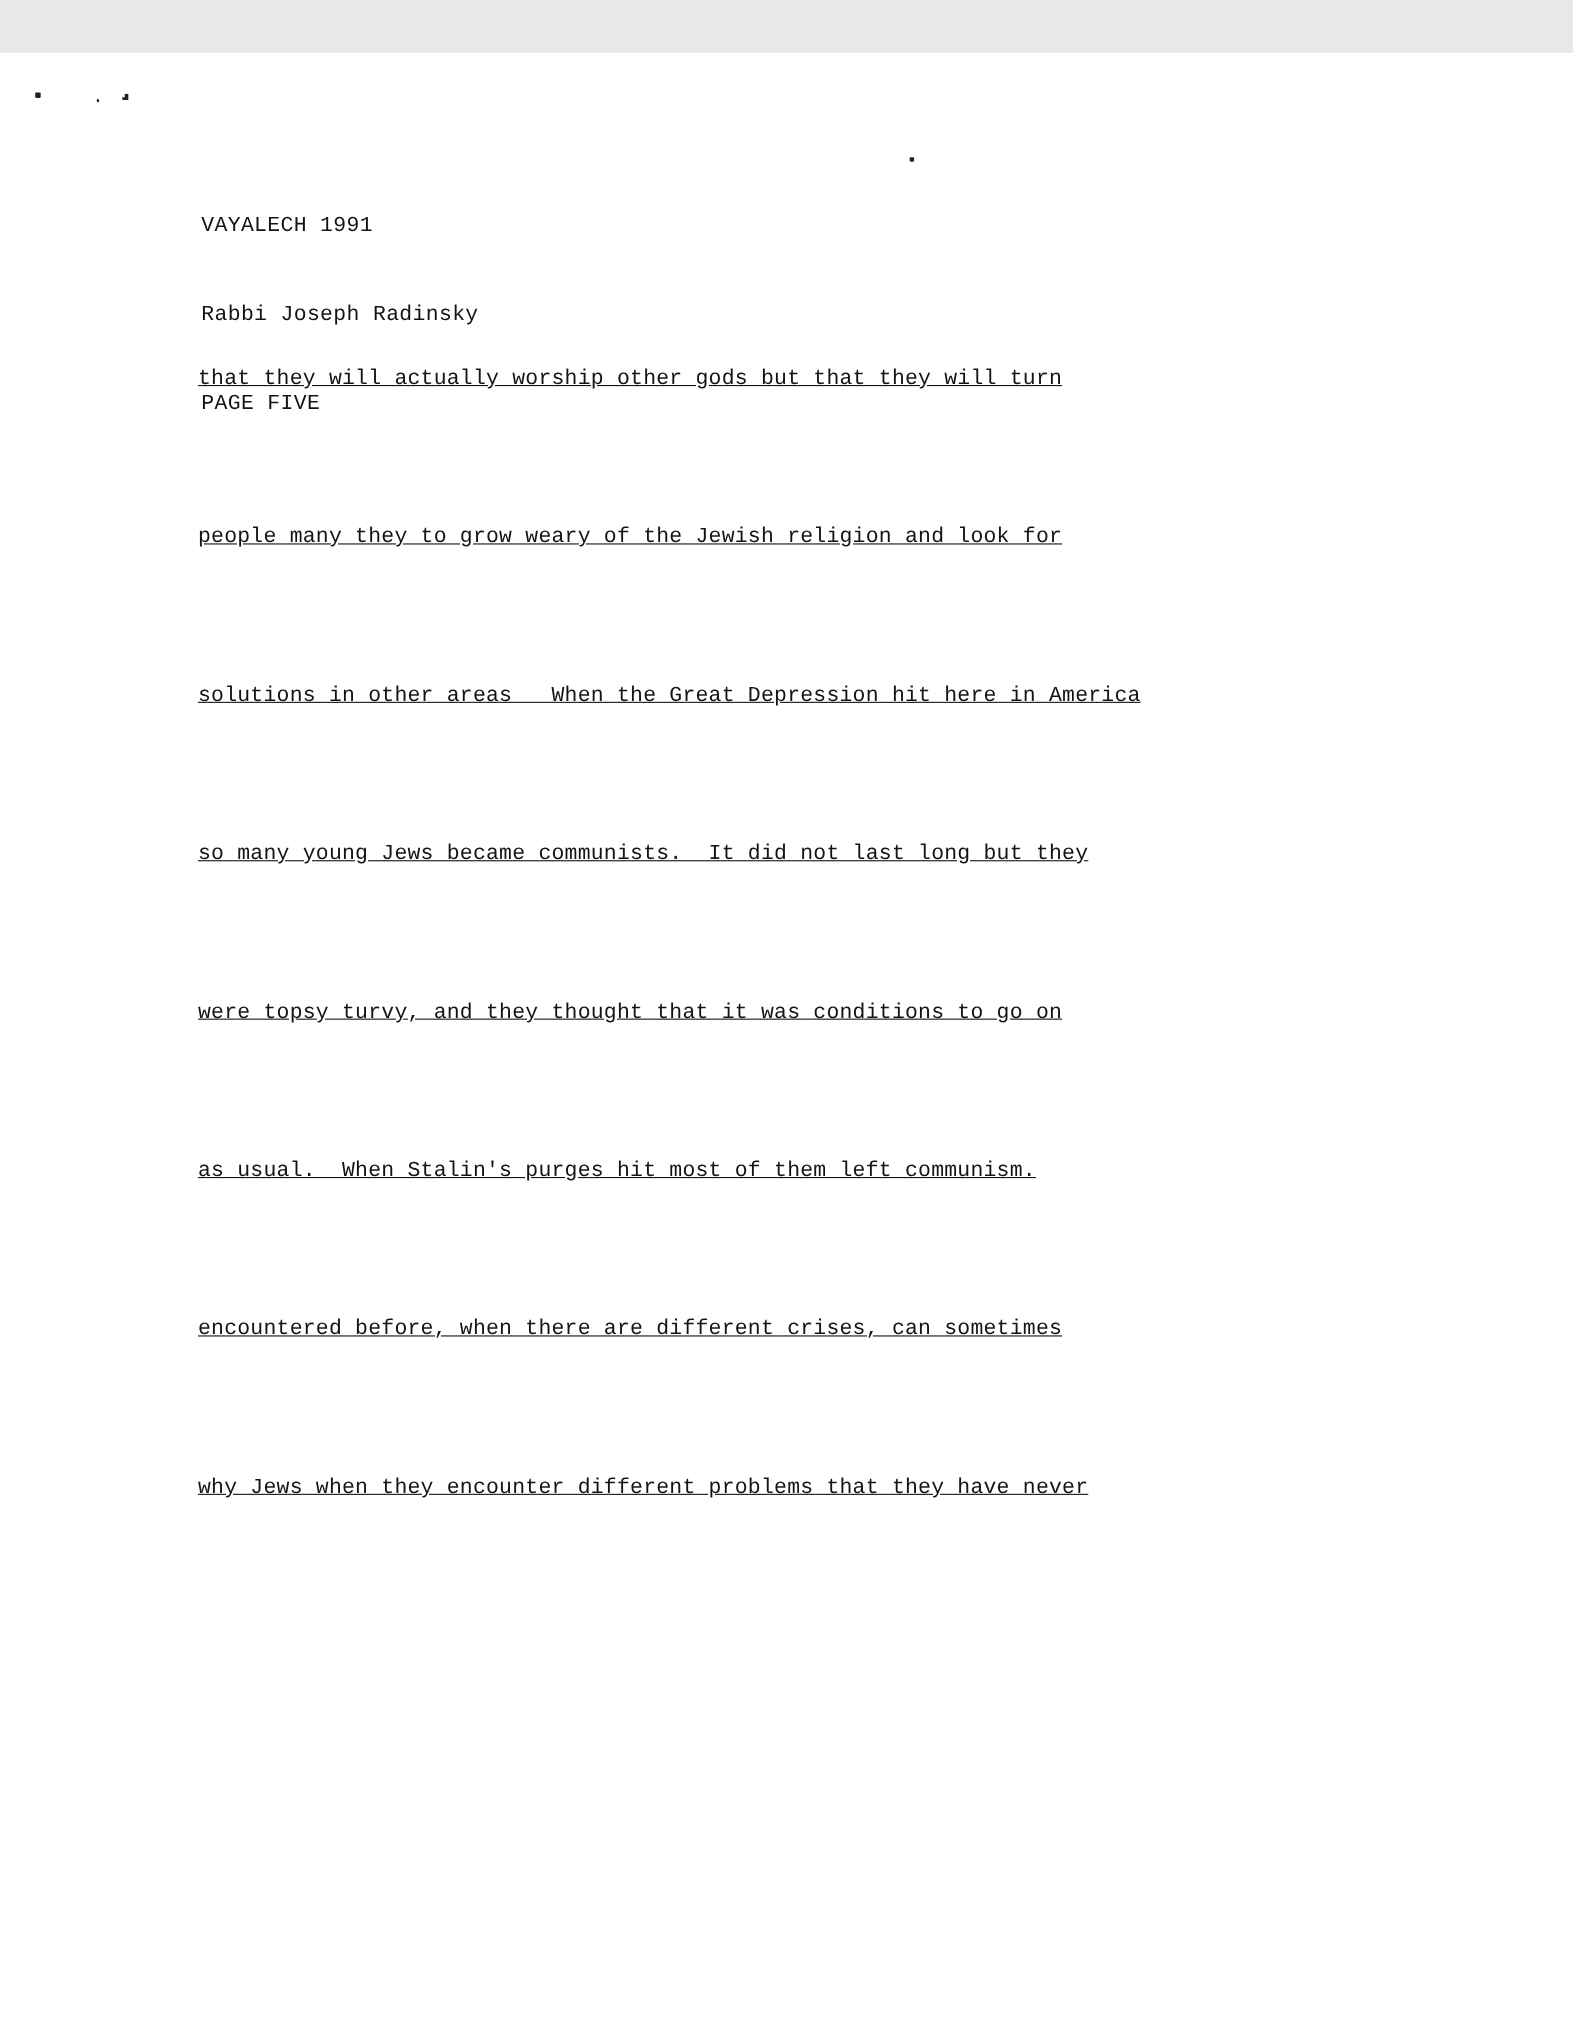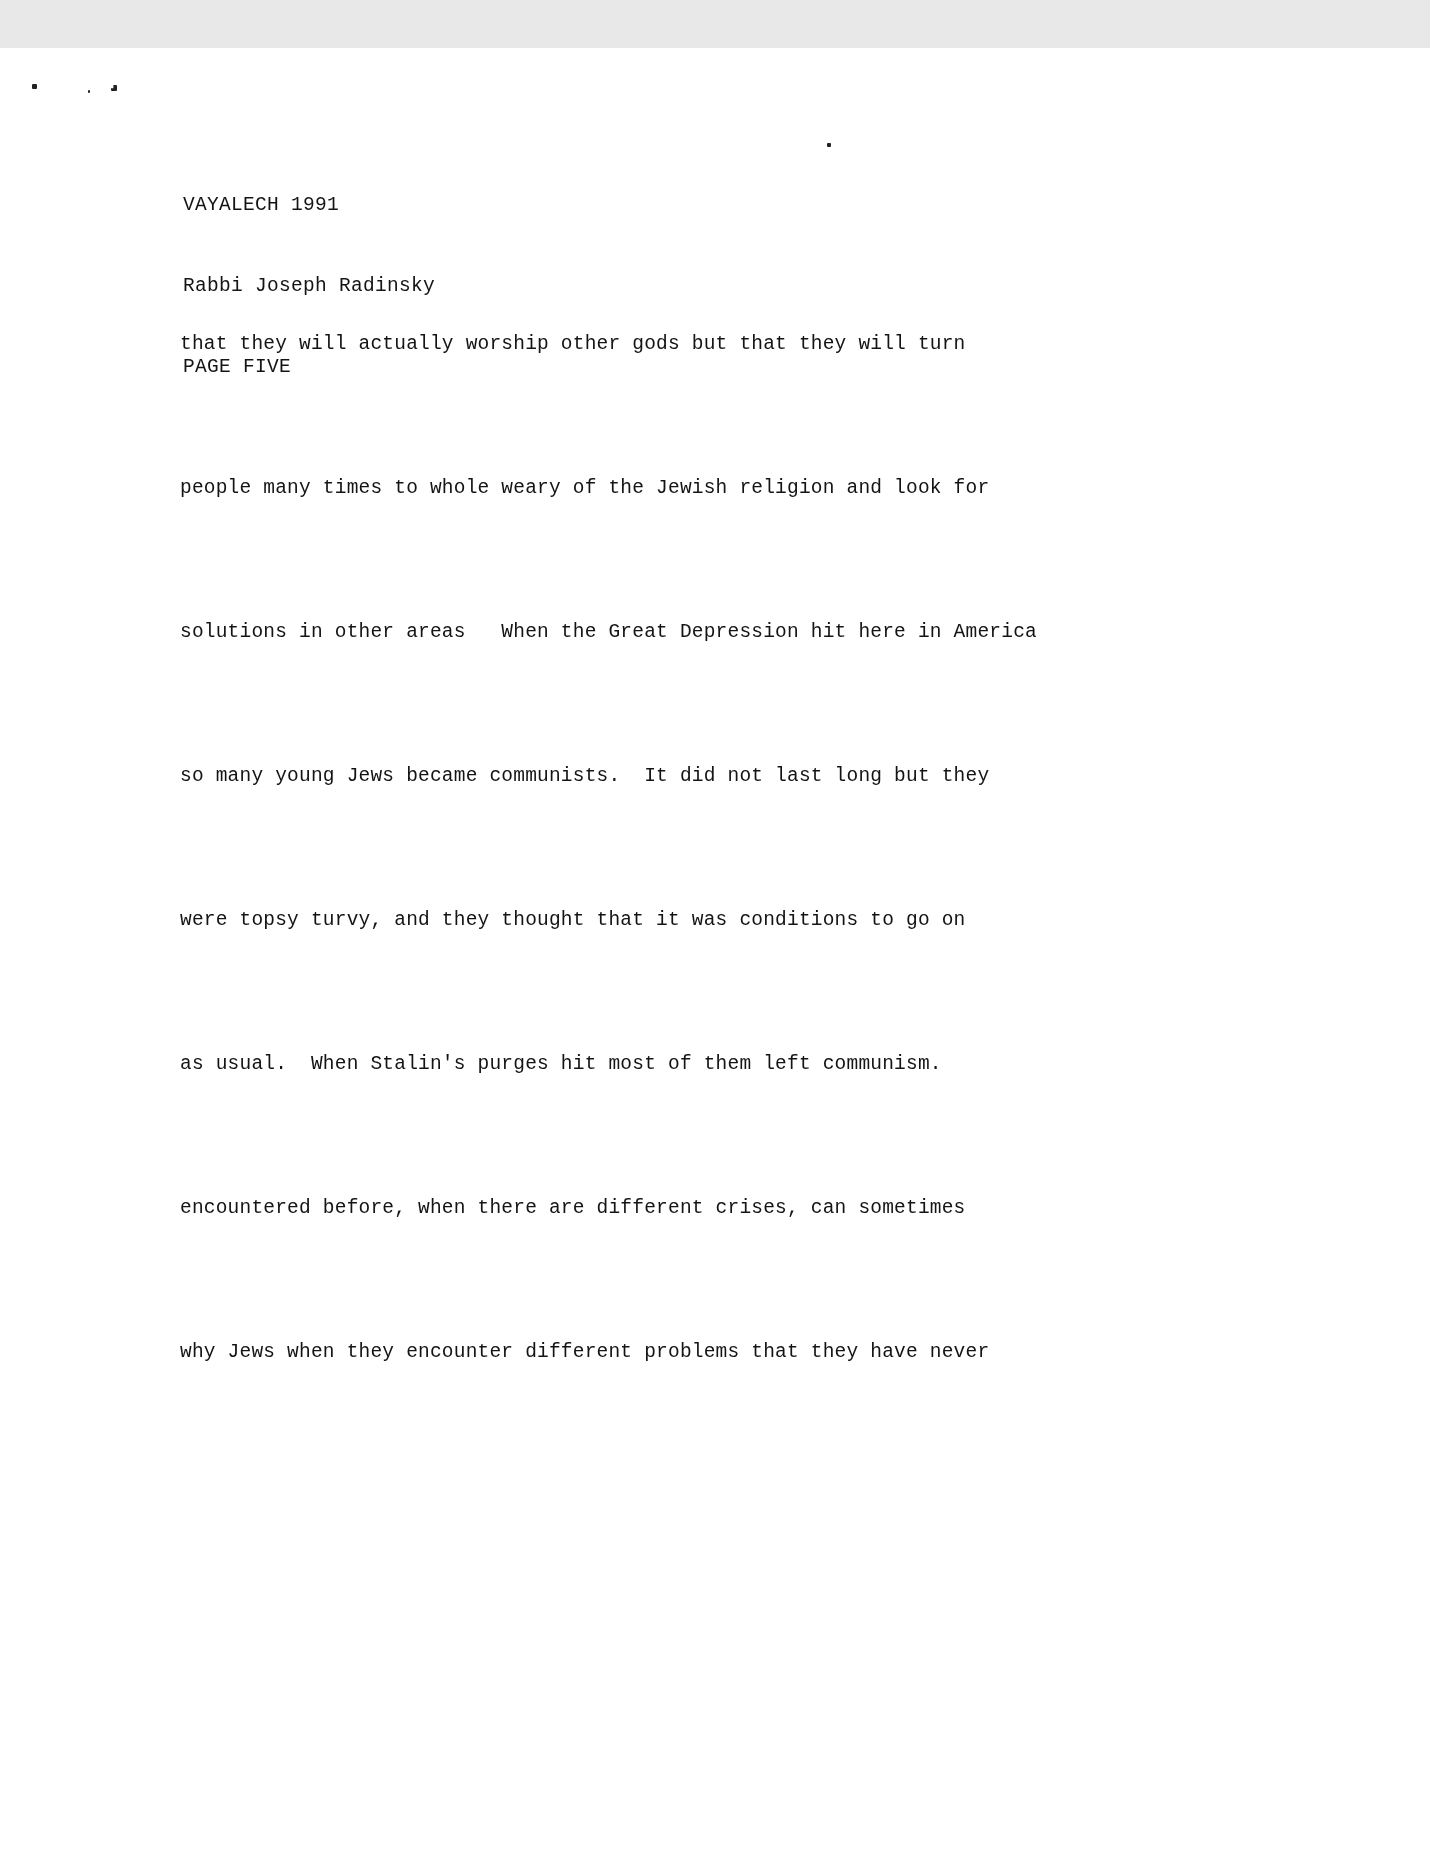--- a/index.html
+++ b/index.html
@@ -34,20 +34,21 @@
     position: absolute;
     left: 180px;
     top: 176px;
     font-size: 19.5px;
     line-height: 48px;
     white-space: pre;
     letter-spacing: 0.2px;
   }
   .text-line {
     height: 48px;
+    text-decoration: underline;
   }
   .speck {
     position: absolute;
     background: #222;
     border-radius: 1px;
   }
   .speck-1 { left: 32px;  top: 36px; width: 5px; height: 5px; }
   .speck-2 { left: 88px;  top: 42px; width: 2px; height: 3px; }
   .speck-3 { left: 111px; top: 37px; width: 6px; height: 6px; clip-path: polygon(40% 0, 100% 0, 100% 100%, 0 100%, 0 55%, 40% 55%); }
   .speck-4 { left: 827px; top: 95px; width: 4px; height: 4px; }
@@ -63,21 +64,21 @@
   <span class="speck speck-4"></span>
 
   <div class="doc-header">
     <div class="hline">VAYALECH 1991</div>
     <div class="hline">Rabbi Joseph Radinsky</div>
     <div class="hline">PAGE FIVE</div>
   </div>
 
   <div class="doc-body">
     <div class="text-line">that they will actually worship other gods but that they will turn</div>
-    <div class="text-line">people many times to whole weary of the Jewish religion and look for</div>
+    <div class="text-line">people many they to grow weary of the Jewish religion and look for</div>
     <div class="text-line">solutions in other areas   When the Great Depression hit here in America</div>
     <div class="text-line">so many young Jews became communists.  It did not last long but they</div>
     <div class="text-line">were topsy turvy, and they thought that it was conditions to go on</div>
     <div class="text-line">as usual.  When Stalin's purges hit most of them left communism.</div>
     <div class="text-line">encountered before, when there are different crises, can sometimes</div>
     <div class="text-line">why Jews when they encounter different problems that they have never</div>
     
     
     
     

